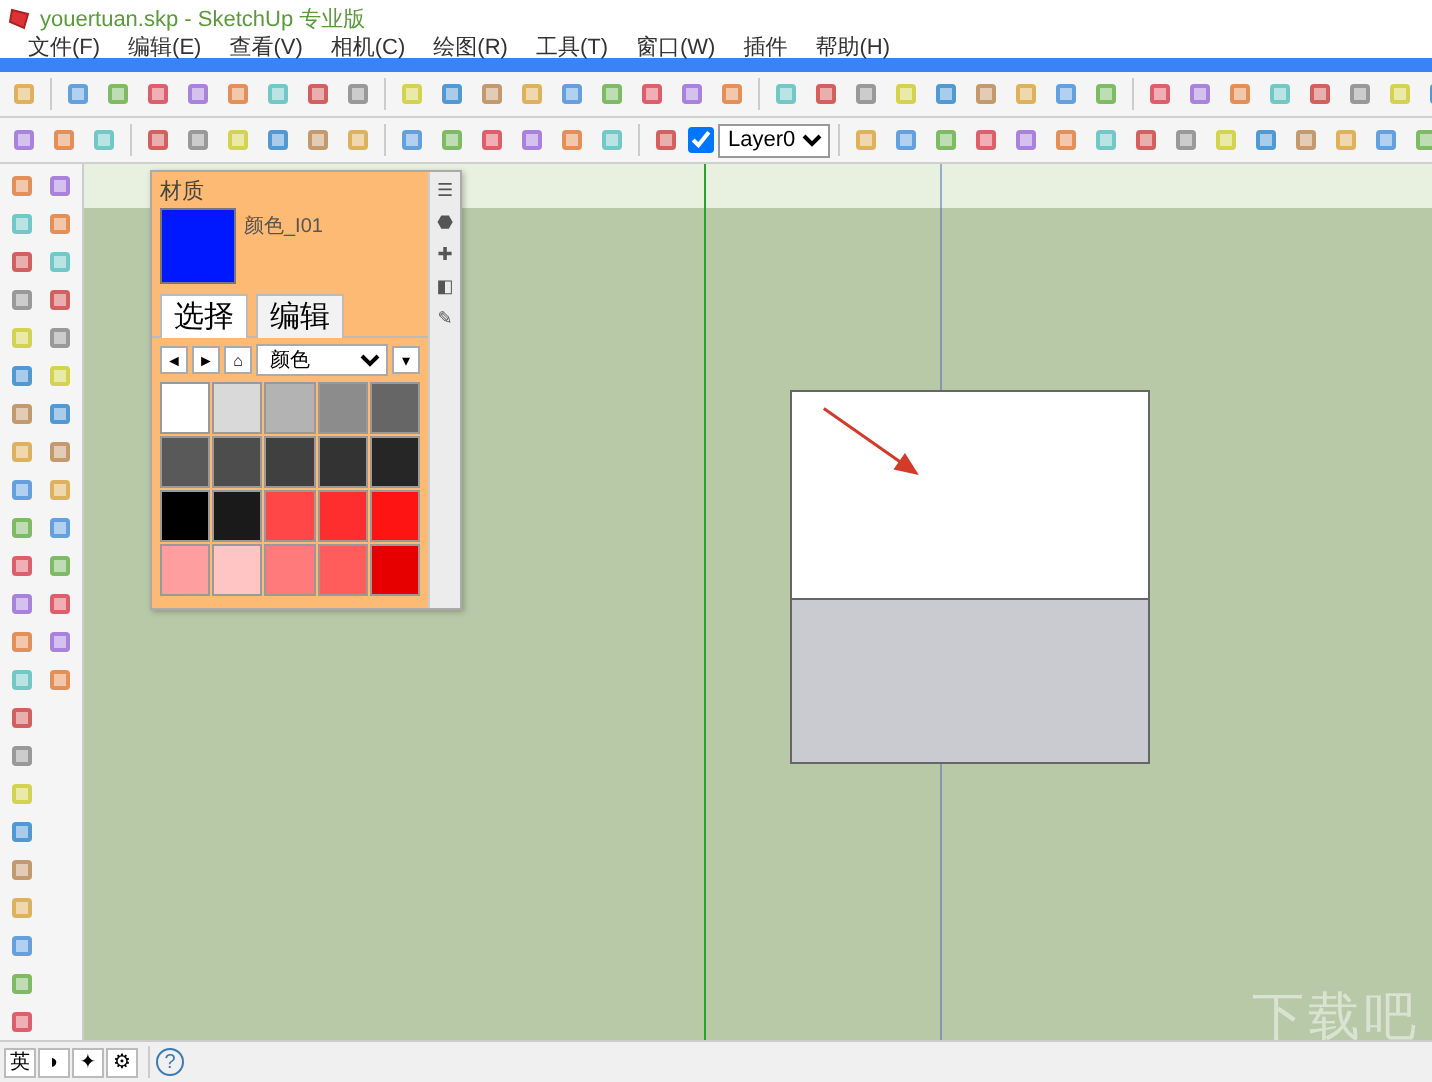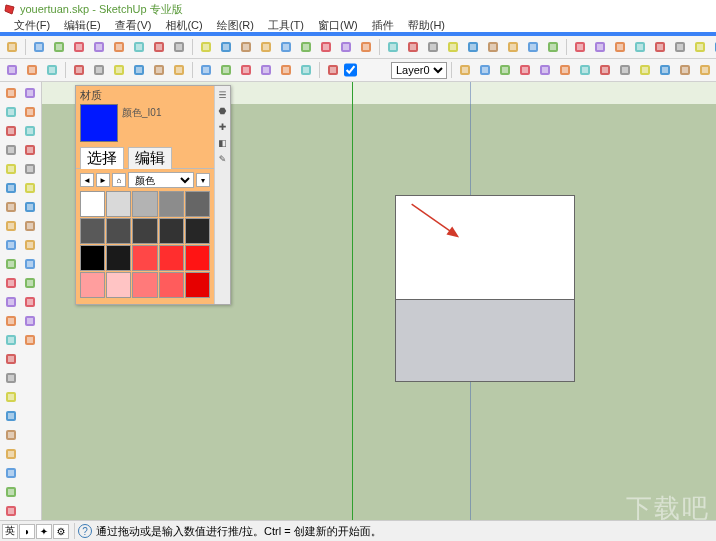--- a/index.html
+++ b/index.html
@@ -1,26 +1,26 @@
 <!DOCTYPE html>
 <html><head>
 <meta charset="utf-8">
 <style>
   * { box-sizing: border-box; margin: 0; padding: 0; }
   body { font-family: "Microsoft YaHei", Arial, sans-serif; font-size: 11px; width: 716px; height: 541px; background: #fff; position: relative; overflow: hidden; }
   .titlebar { height: 18px; display: flex; align-items: center; padding-left: 4px; gap: 4px; }
   .app-icon { width: 12px; height: 12px; }
   .title-text { color: #5a9a3a; font-size: 11px; }
-  .menubar { height: 18px; display: flex; align-items: center; padding-left: 8px; gap: 2px; border-bottom: 4px solid #3b82f6; text-align: center; }
+  .menubar { height: 18px; display: flex; align-items: center; padding-left: 8px; gap: 2px; border-bottom: 7px solid #3b82f6; text-align: center; }
   .menu-item { padding: 1px 6px; font-size: 11px; color: #333; }
   .toolbar-row { height: 23px; display: flex; align-items: center; padding: 0 3px; gap: 2px; border-bottom: 1px solid #d0d0d0; background: #f5f5f5; }
   .tb-icon { width: 18px; height: 18px; display: inline-flex; align-items: center; justify-content: center; border: 1px solid transparent; flex-shrink: 0; }
   .tb-sep { width: 1px; height: 16px; background: #ccc; margin: 0 2px; flex-shrink: 0; }
   .layer-check { width: 14px; height: 14px; }
-  .layer-select { width: 90px; height: 17px; font-size: 11px; border: 1px solid #999; background: #fff; margin-left: 32px; }
+  .layer-select { width: 90px; height: 17px; font-size: 11px; border: 1px solid #999; background: #fff; }
   .workspace { display: flex; height: 456px; }
   .left-toolbar { width: 42px; background: #f5f5f5; border-right: 1px solid #ccc; display: flex; flex-direction: column; flex-wrap: wrap; align-content: flex-start; padding: 2px; gap: 1px; }
   .lt-icon { width: 18px; height: 18px; display: inline-flex; align-items: center; justify-content: center; border: 1px solid transparent; }
   .canvas { flex: 1; position: relative; background: #b8c9a8; overflow: hidden; }
   .horizon { position: absolute; top: 0; left: 0; right: 0; height: 22px; background: #e8f0e0; }
   .axis-green { position: absolute; left: 310px; top: 0; width: 1px; height: 440px; background: #2fa02f; }
   .axis-blue { position: absolute; left: 428px; top: 0; width: 1px; height: 440px; background: #4a6ab0; opacity: 0.5; }
   .face-top { position: absolute; left: 353px; top: 113px; width: 180px; height: 105px; background: #fff; border: 1px solid #666; }
   .face-bottom { position: absolute; left: 353px; top: 218px; width: 180px; height: 82px; background: #c9cbd0; border: 1px solid #666; border-top: none; }
   .arrow1 { position: absolute; left: 33px; top: 80px; transform: rotate(125deg); }
@@ -788,14 +788,13 @@
 
 <div class="statusbar">
   <div class="lang-toggles">
     <span class="lang-btn">英</span>
     <span class="lang-btn">◗</span>
     <span class="lang-btn">✦</span>
     <span class="lang-btn">⚙</span>
   </div>
   <div class="status-sep"></div>
   <span class="status-help">?</span>
-  <span>通过拖动或是输入数值进行推/拉。Ctrl = 创建新的开始面。</span>
 </div>
 
 </body></html>

